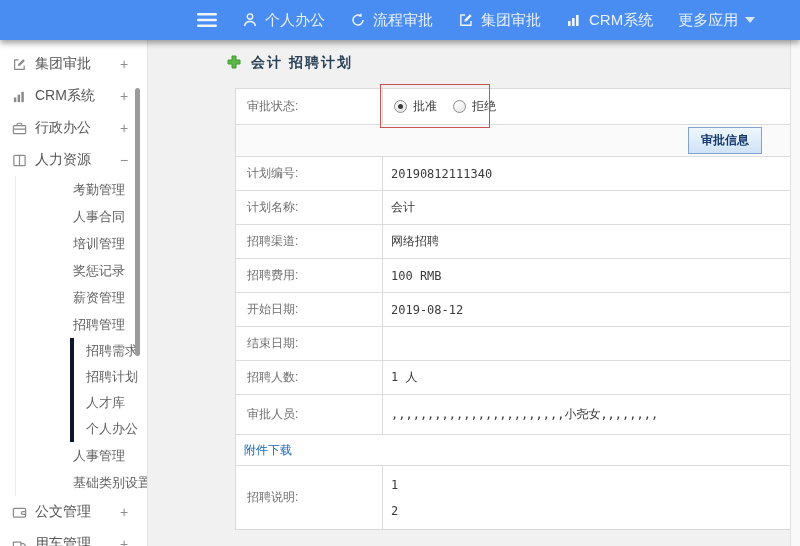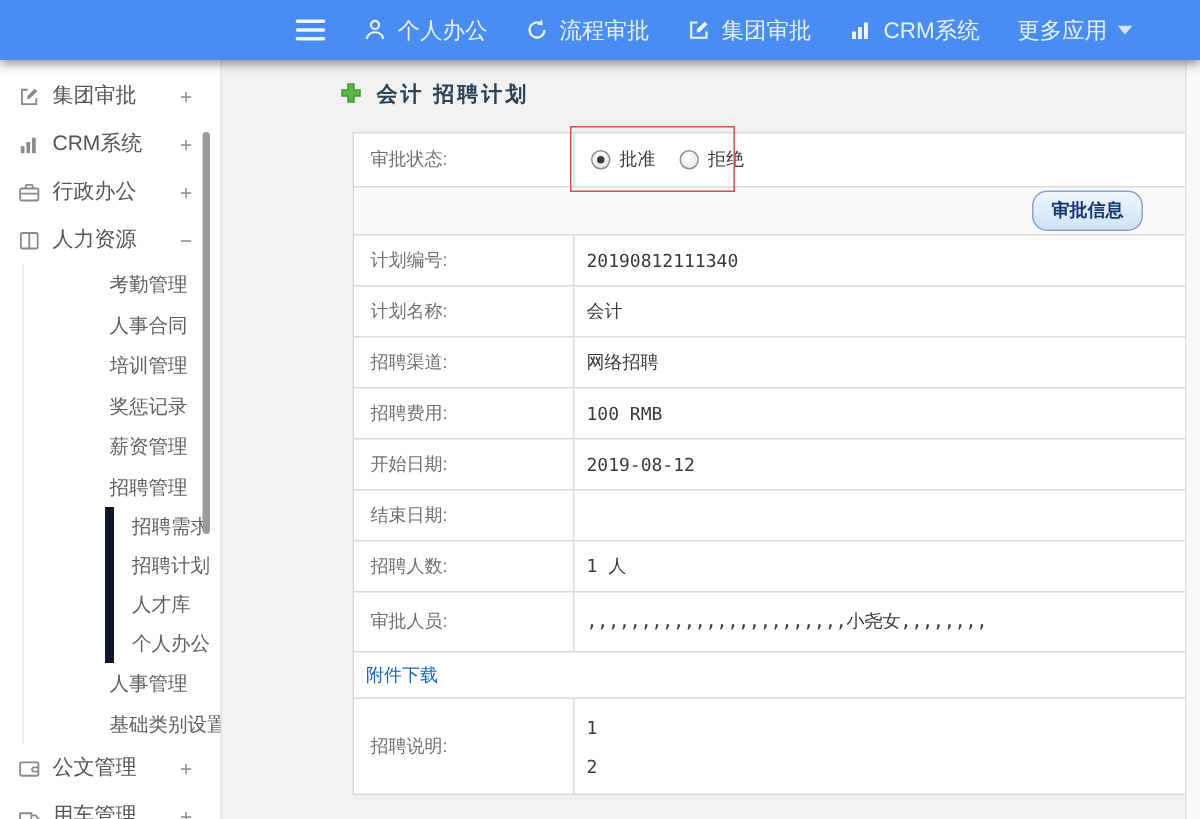--- a/index.html
+++ b/index.html
@@ -44,21 +44,21 @@
   }
   .snav { padding-top:8px; }
   .item {
     position:relative; display:flex; align-items:center;
     cursor:pointer; color:#555; white-space:nowrap;
   }
   .item.lvl0 { height:32px; padding-left:12px; font-size:14px; }
   .item.lvl0 .sicon { margin-right:8px; display:flex; }
   .grp1 { margin-left:15px; border-left:1px solid #ececec;padding-left:44px; }
   .item.lvl1 { height:27px; padding-left:13px; font-size:13px; color:#5f5f5f; }
-  .grp2 { margin-left:10px; border-left:6px solid #0f172a; }
+  .grp2 { margin-left:10px; border-left:4px solid #0f172a; }
   .item.lvl2 { height:26px; padding-left:12px; font-size:13px; color:#5f5f5f; }
   .exp { position:absolute; color:#8c8c8c; font-size:14px; line-height:1; }
   .lvl0 > .exp { left:120px; }
   .lvl1 > .exp { left:92px; }
   .sb-thumb {
     position:absolute; left:135px; top:48px; width:5px; height:268px;
     background:#9b9b9b; border-radius:3px; cursor:pointer;
   }
 
   
@@ -92,21 +92,21 @@
   .r-approvers{ height:40px; }
   .r-attach   { height:31px; }
   .r-desc     { height:64px; }
   .r-desc .cell-value { flex-direction:column; align-items:flex-start; justify-content:center; line-height:26px; }
 
   .approve-btn {
     margin-right:52px; padding:4px 12px;
     font-size:12px; font-weight:bold; color:#17386d;
     font-family:"Liberation Sans","DejaVu Sans",sans-serif;
     background:linear-gradient(#eff7fe,#cfe2f5);
-    border:1px solid #84a3cb; border-radius:10px; cursor:pointer;
+    border:1px solid #84a3cb; border-radius:0; cursor:pointer;
   }
 
   .radio-opt { display:flex; align-items:center; gap:6px; margin-right:16px; cursor:pointer; }
   .radio {
     width:13px; height:13px; border-radius:50%;
     border:1px solid #8e8e8e; position:relative; display:inline-block;
     background:radial-gradient(circle at 35% 30%, #ffffff, #e0e0e0);
   }
   .radio.checked::after {
     content:""; position:absolute; left:3px; top:3px; width:5px; height:5px;

